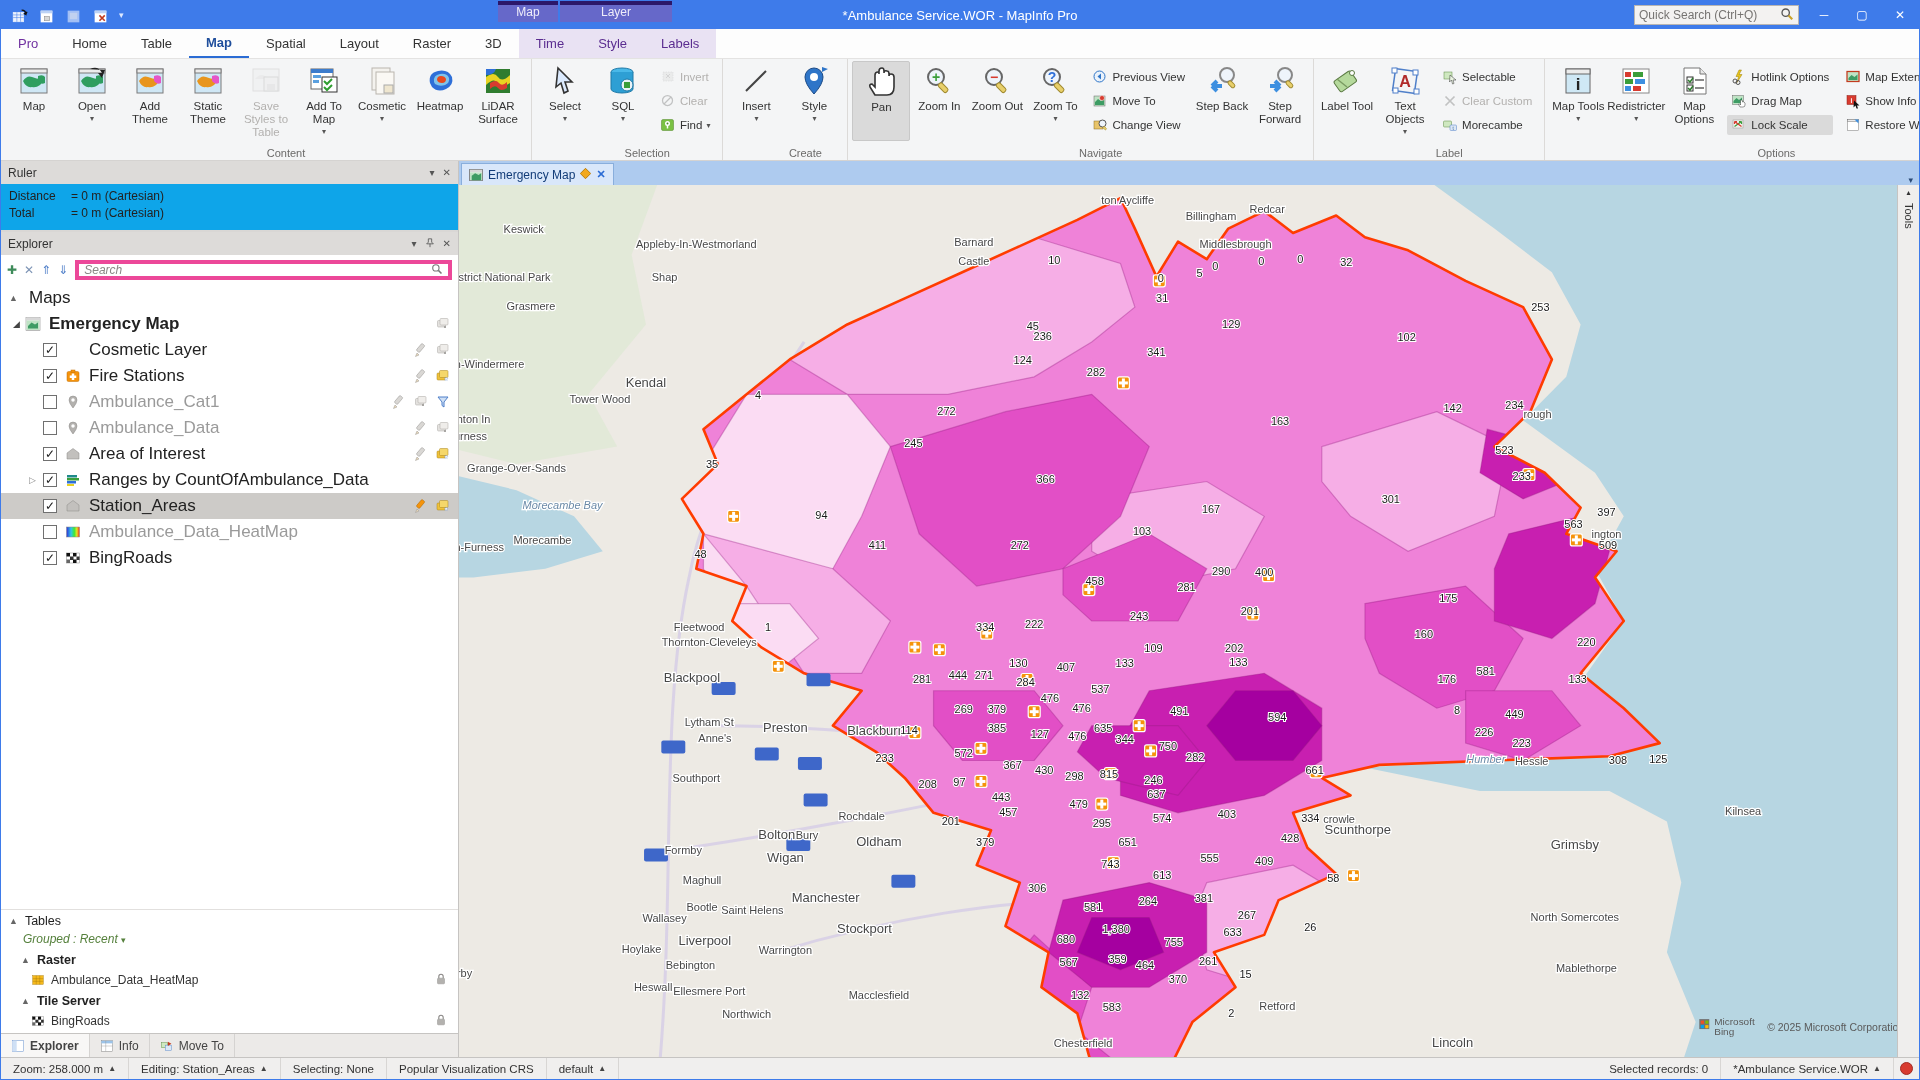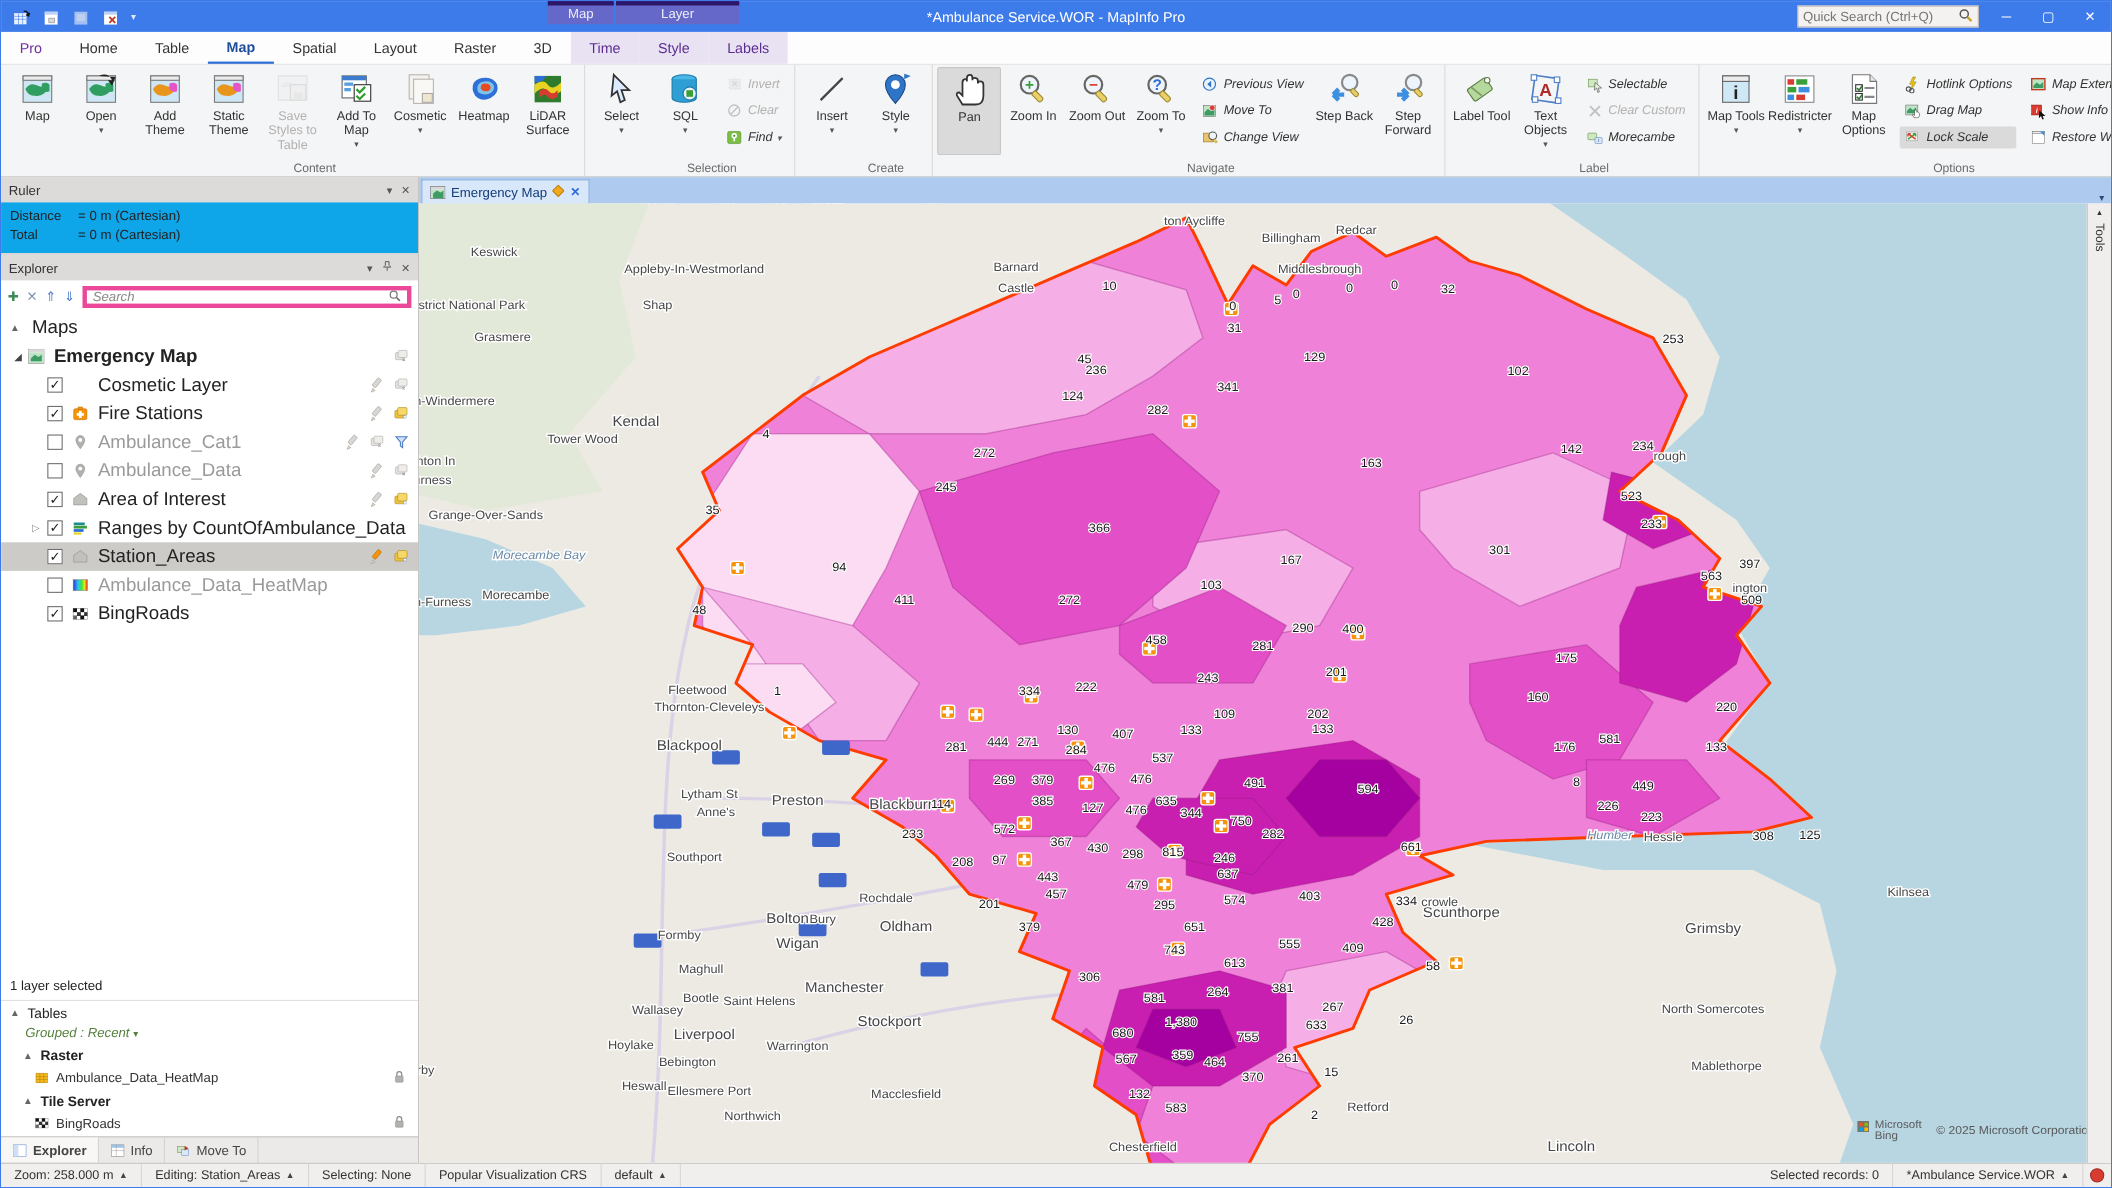--- a/index.html
+++ b/index.html
@@ -33,30 +33,30 @@
   .ribbon { height:102px; background:#F4F5F6; display:flex; border-bottom:1px solid #D5D3D1; flex:none; }
   .rgroup { position:relative; display:flex; align-items:flex-start; padding:2px 4px 16px 4px; border-right:1px solid #DCDAD8; }
   .rgroup-label { position:absolute; bottom:1px; left:0; right:0; text-align:center; font-size:11px; color:#6b6a69;margin-left:40px; }
   .rbtn-lg { width:58px; min-height:80px; display:flex; flex-direction:column; align-items:center; padding-top:4px; border-radius:2px; }
   .rbtn-lg .ric { width:32px; height:32px; }
   .rbtn-lg .rlabel { margin-top:3px; font-size:11.5px; color:#333; text-align:center; line-height:1.15; }
   .rbtn-lg.active { background:#DADADA; border:1px solid #c8c8c8; }
   .rbtn-lg.disabled .rlabel { color:#b3b1af; }
   .rbtn-lg.disabled .ric { opacity:.35; filter:grayscale(1); }
   .rmenu-arrow { font-size:8px; color:#555; margin-top:1px; }
-  .rcol { display:flex; flex-direction:column; justify-content:flex-start; gap:4px; padding:6px 4px 0 4px;font-style:italic; }
+  .rcol { display:flex; flex-direction:column; justify-content:flex-start; gap:4px; padding:6px 4px 0 4px; }
   .rbtn-sm { display:flex; align-items:center; gap:4px; height:20px; font-size:11.5px; color:#333; padding:0 4px; border-radius:2px; white-space:nowrap; }
   .rbtn-sm .ric { width:16px; height:16px; flex:none; }
   .rbtn-sm.disabled { color:#b3b1af; }
   .rbtn-sm.disabled .ric { opacity:.35; filter:grayscale(1); }
   .rbtn-sm.active { background:#DADADA; }
 
   
   .main { flex:1; display:flex; min-height:0; }
-  .dock { width:380px; flex:none; background:#EFEEED; border-right:1px solid #C6C4C2; display:flex; flex-direction:column; min-height:0; }
+  .dock { width:458px; flex:none; background:#EFEEED; border-right:1px solid #C6C4C2; display:flex; flex-direction:column; min-height:0; }
   .panel-head { height:23px; background:#DDDBD9; display:flex; align-items:center; padding:0 7px; font-size:12px; color:#333; flex:none; }
   .panel-head .ph-sp { flex:1; }
   .panel-head .ph-btn { color:#555; font-size:10px; margin-left:8px; }
   .ruler-body { background:#0ea5e9; border-bottom:2px solid #D9D7D5; padding:4px 8px 8px 8px; }
   .ruler-row { display:flex; font-size:12px; color:#222; line-height:17px; }
   .ruler-row .rl { width:62px; }
   .explorer { flex:1; display:flex; flex-direction:column; background:#fff; min-height:0; }
   .exp-toolbar { display:flex; align-items:center; padding:5px 6px; gap:7px; flex:none; }
   .exp-tool { font-size:12px; }
   .exp-search { flex:1; height:20px; border:4px solid #ec4899; display:flex; align-items:center; padding:0 5px; color:#8a8886; }
@@ -744,21 +744,20 @@
                 <rect x="3" y="6" width="7" height="7" fill="#111"></rect>
                 <rect x="16" y="6" width="7" height="7" fill="#111"></rect>
                 <rect x="10" y="13" width="7" height="7" fill="#333"></rect>
                 <rect x="23" y="13" width="6" height="7" fill="#333"></rect>
                 <rect x="3" y="19" width="7" height="7" fill="#666"></rect>
                 <rect x="16" y="19" width="7" height="7" fill="#111"></rect>
               </svg></span>
             <span class="tw">BingRoads</span>
           </div>
         </div>
-      <div class="layer-status">1 layer selected</div>
       <div class="tables" id="tables">
           <div class="sec-head">
             <span class="car">▲</span>
             <span>Tables</span>
           </div>
           <div class="grouped">Grouped : Recent <span class="car">▾</span></div>
           <div class="sec-head" style="padding-left:20px;">
             <span class="car">▲</span>
             <span style="font-weight:bold;">Raster</span>
           </div>

